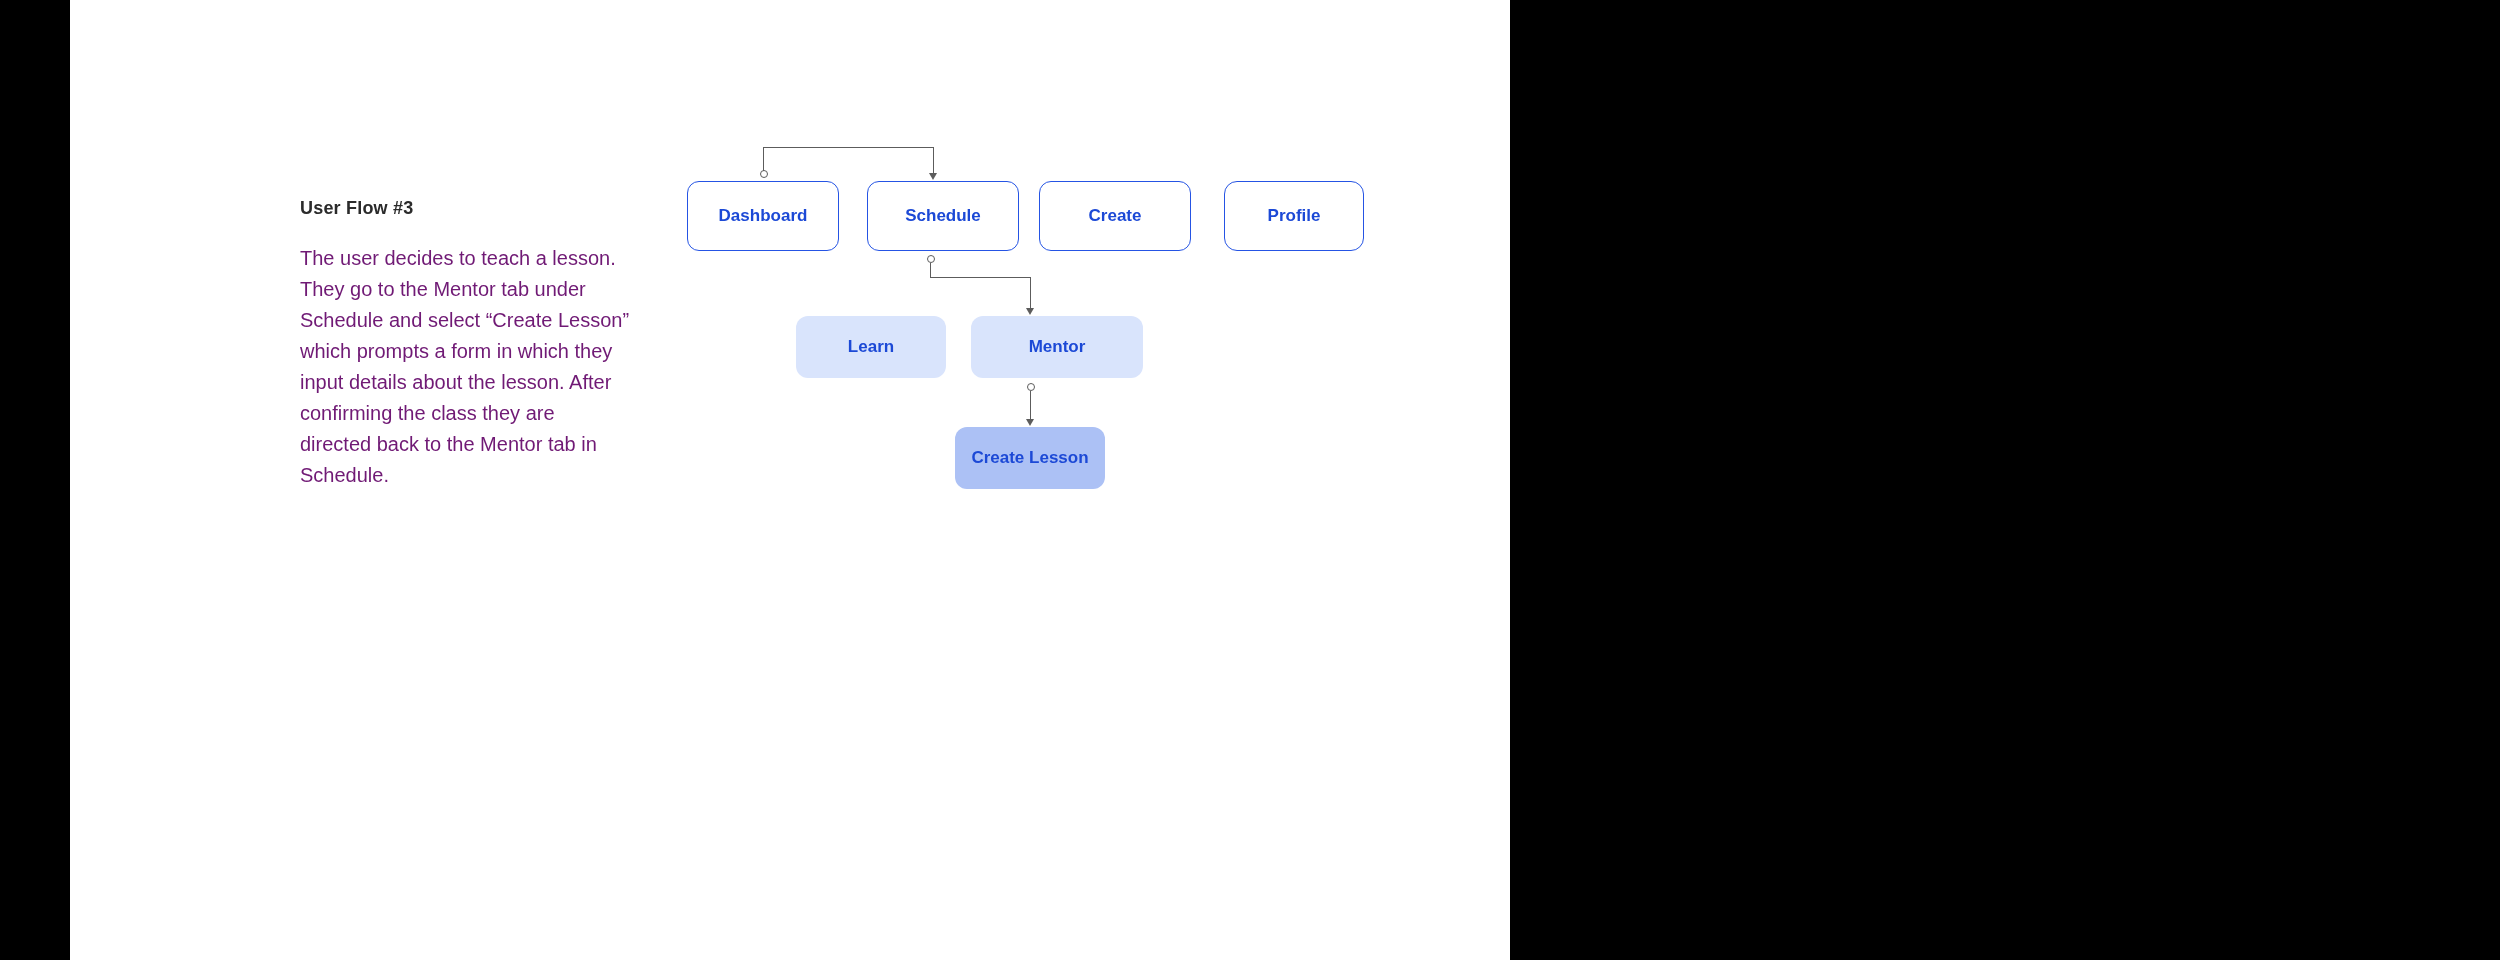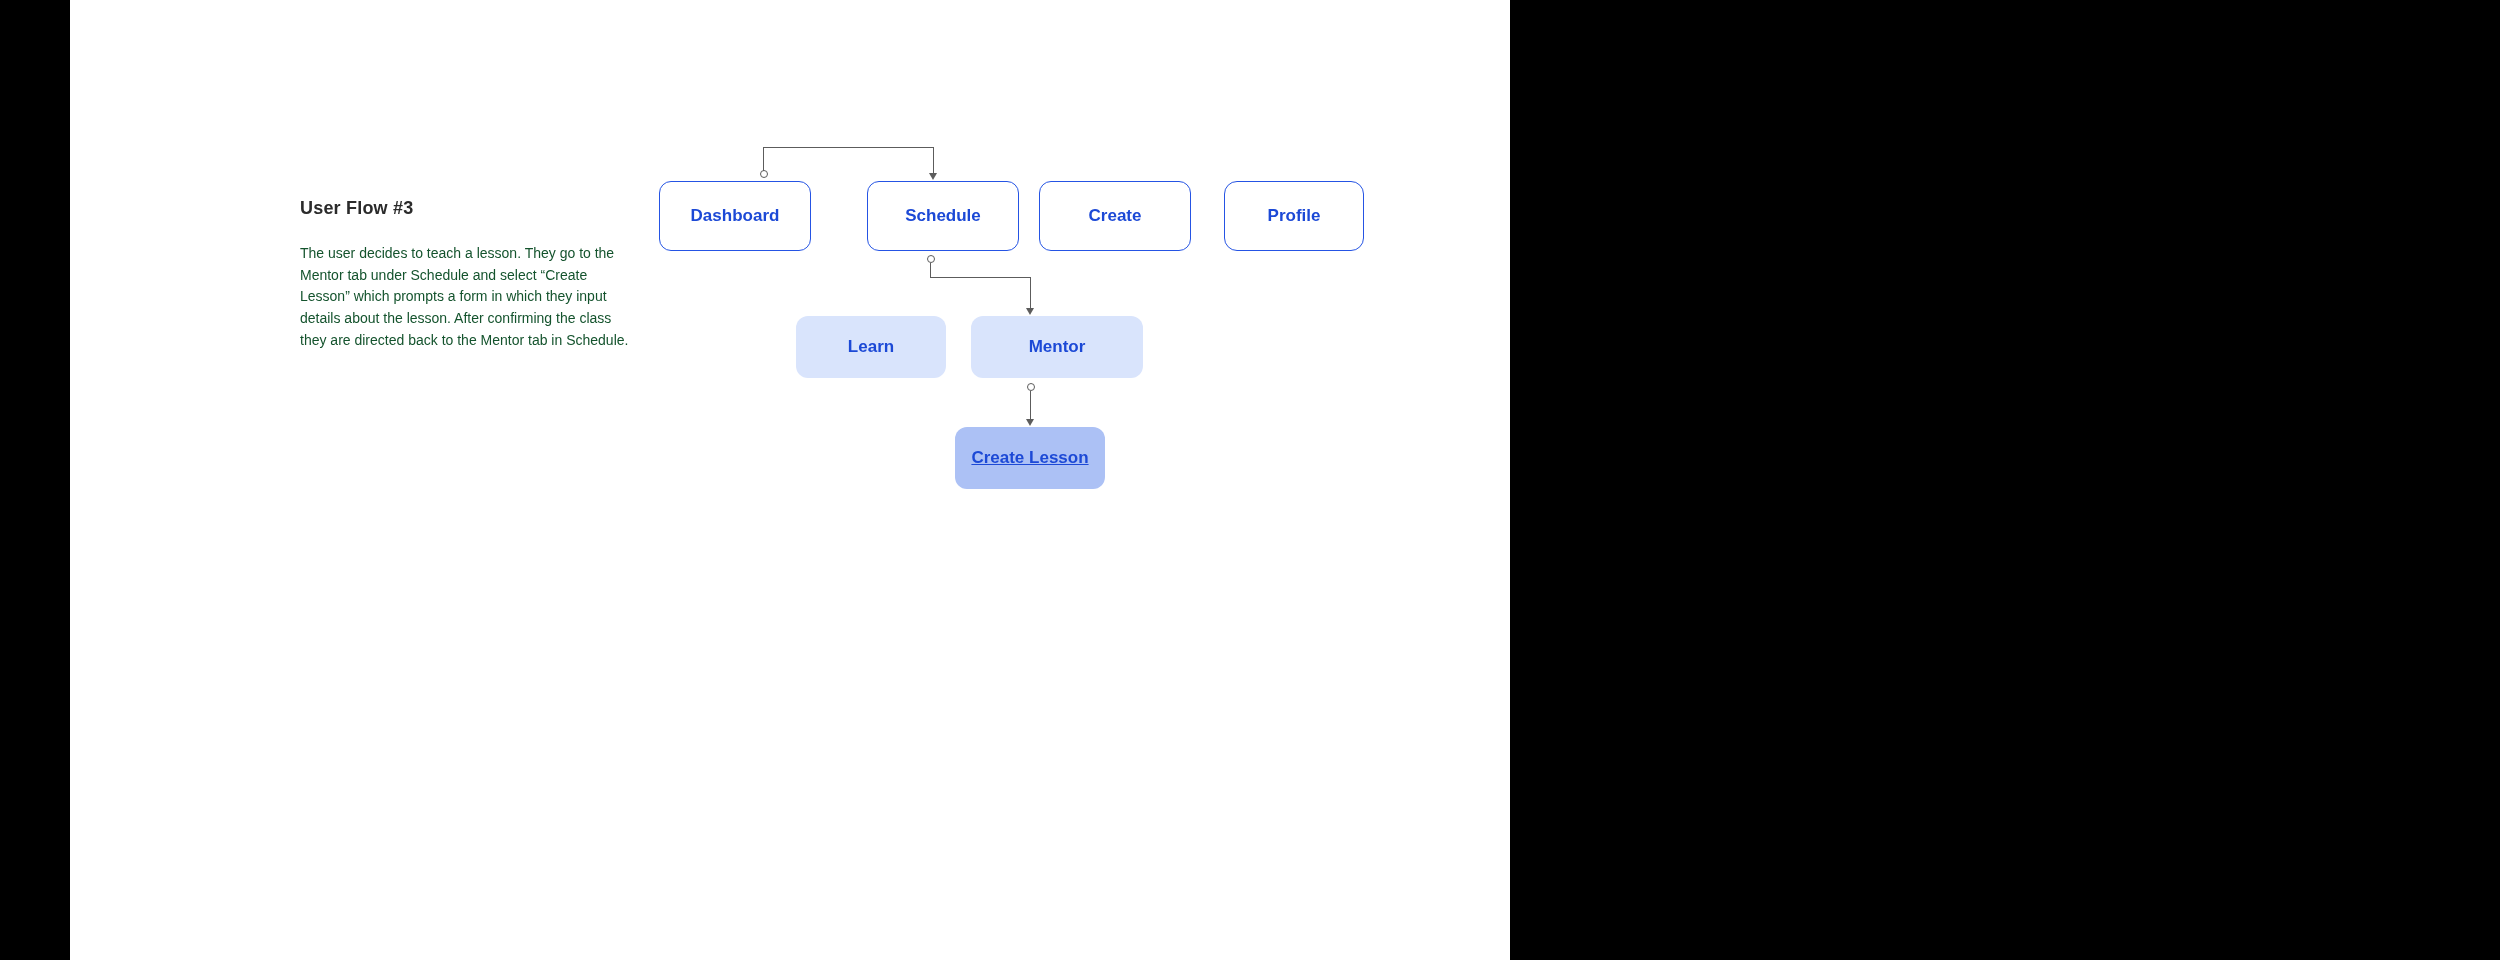--- a/index.html
+++ b/index.html
@@ -25,44 +25,44 @@
     width: 330px;
   }
   .title {
     font-size: 18px;
     font-weight: 700;
     color: #2b2b2b;
     margin: 0 0 24px 0;
     letter-spacing: 0.2px;
   }
   .desc {
-    font-size: 14px;
+    font-size: 20px;
     line-height: 1.55;
-    color: #14532d;
+    color: #701a75;
     margin: 0;
   }
 
   
   .node {
     position: absolute;
     display: flex;
     align-items: center;
     justify-content: center;
     font-size: 17px;
     font-weight: 700;
     color: #1c49d6;
     border-radius: 12px;
     box-sizing: border-box;
   }
   .outline { border: 1.5px solid #2554e4; background: #ffffff; }
   .light   { background: #d7e2fb; margin-left: 16px; }
-  .medium  { background: #a9bff4; text-decoration: underline; }
+  .medium  { background: #a9bff4; }
 
   
-  .dashboard { left: 589px; top: 181px; width: 152px; height: 70px; align-items: center; }
+  .dashboard { left: 617px; top: 181px; width: 152px; height: 70px; align-items: center; }
   .schedule  { left: 797px; top: 181px; width: 152px; height: 70px; }
   .message   { left: 969px; top: 181px; width: 152px; height: 70px; }
   .profile   { left:1154px; top: 181px; width: 140px; height: 70px; border-radius: 13px; }
 
   
   .learn     { left: 710px; top: 316px; width: 150px; height: 62px; background:#d9e4fc; }
   .mentor    { left: 885px; top: 316px; width: 172px; height: 62px; background:#d9e4fc; }
 
   
   .create    { left: 885px; top: 427px; width: 150px; height: 62px; background:#acc1f5; }

